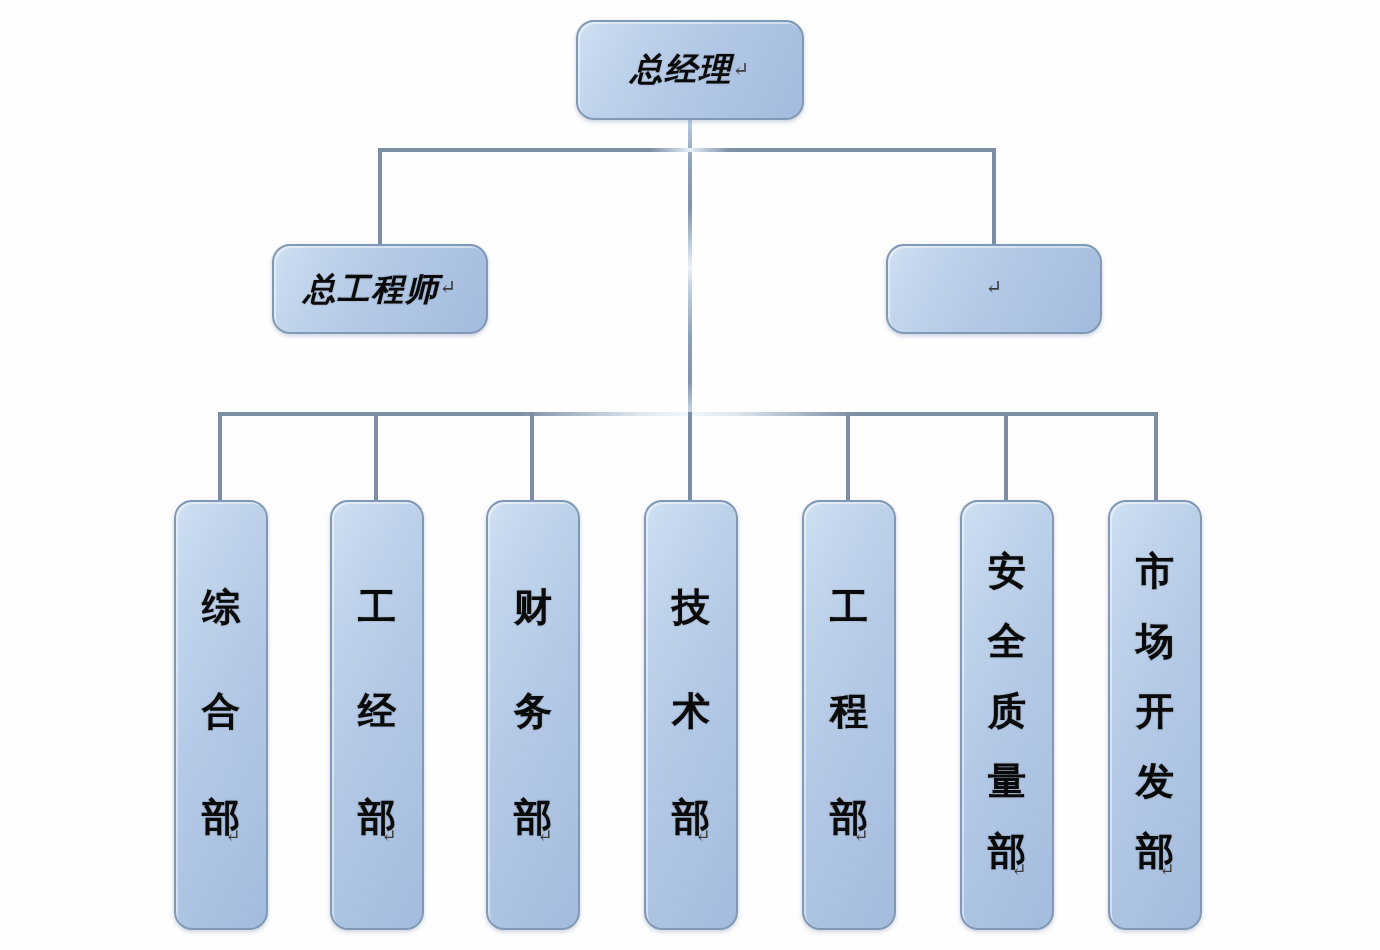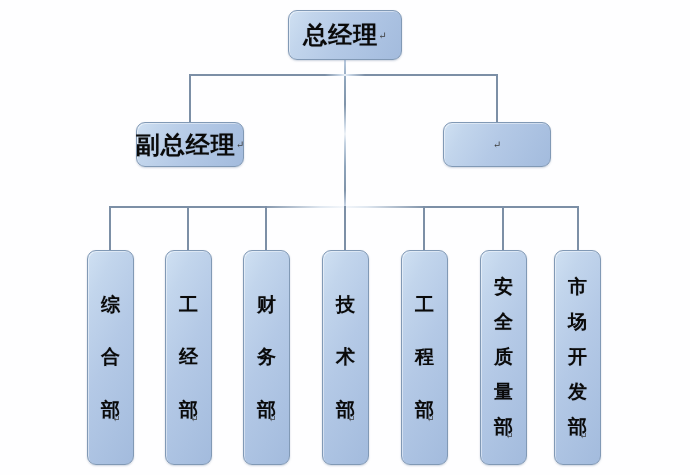--- a/index.html
+++ b/index.html
@@ -78,26 +78,27 @@
     box-shadow: 0 1px 2px rgba(110, 130, 160, 0.35),
                 inset 1px 1px 0 rgba(255, 255, 255, 0.45);
     display: flex;
     align-items: center;
     justify-content: center;
     color: #0a0a0a;
   }
 
   
   .box.horiz .label {
-    font-size: 24px;
+    font-size: 16px;
     font-weight: bold;
     letter-spacing: 1px;
     line-height: 1;
     white-space: nowrap;
     text-shadow: 0 0 1px rgba(0,0,0,0.25);
+    font-style: italic;
   }
   .box.horiz .mark {
     font-size: 10px;
     font-weight: normal;
     color: #3b3b3b;
     vertical-align: super;
     letter-spacing: 0;
   }
 
   
@@ -149,21 +150,21 @@
   <div class="conn v" style="left:423px; top:206px; height:45px;"></div>
   <div class="conn v" style="left:502px; top:206px; height:45px;"></div>
   <div class="conn v" style="left:577px; top:206px; height:45px;"></div>
 
   <div class="box horiz" style="left:288px; top:10px; width:114px; height:50px;">
     <span class="label">总经理</span>
       <span class="mark">↵</span>
   </div>
 
   <div class="box horiz" style="left:136px; top:122px; width:108px; height:45px;">
-    <span class="label">副总经理</span>
+    <span class="label">总工程师</span>
       <span class="mark">↵</span>
   </div>
 
   <div class="box horiz" style="left:443px; top:122px; width:108px; height:45px;">
       <span class="mark">↵</span>
   </div>
 
   <div class="box vert" style="left:87px; top:250px; width:47px; height:215px;">
     <div class="vlabel" style="padding-top: 33.5px;">
         <span class="vchar">综</span>

